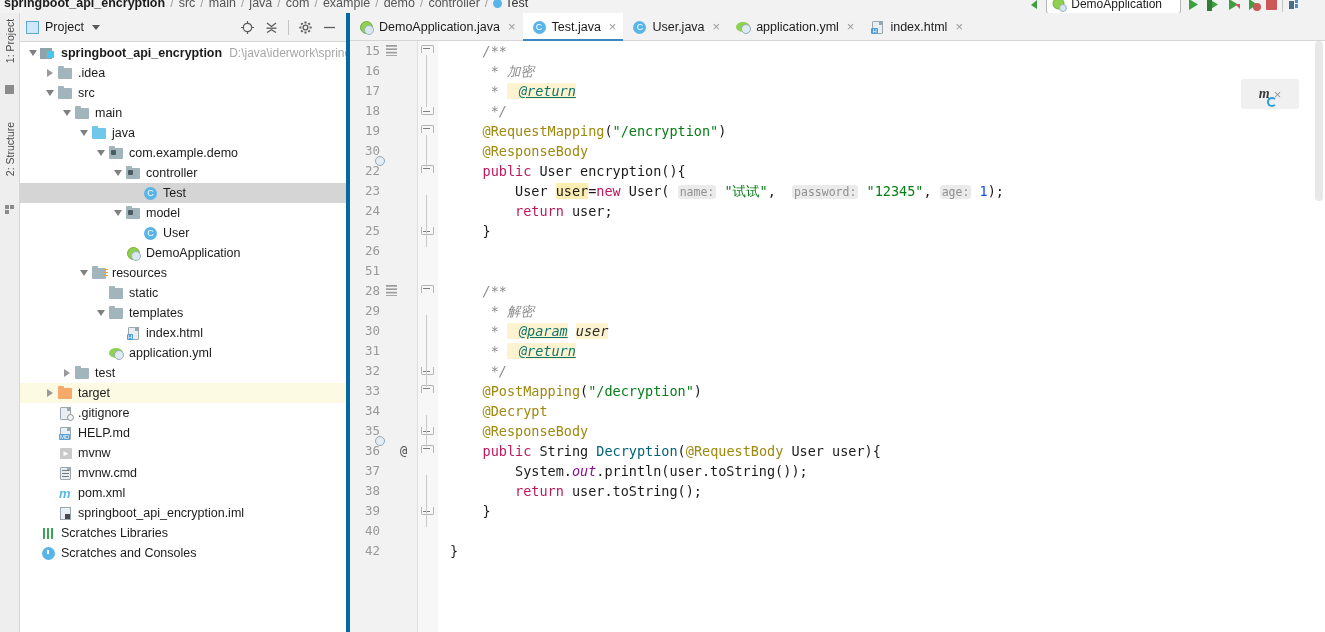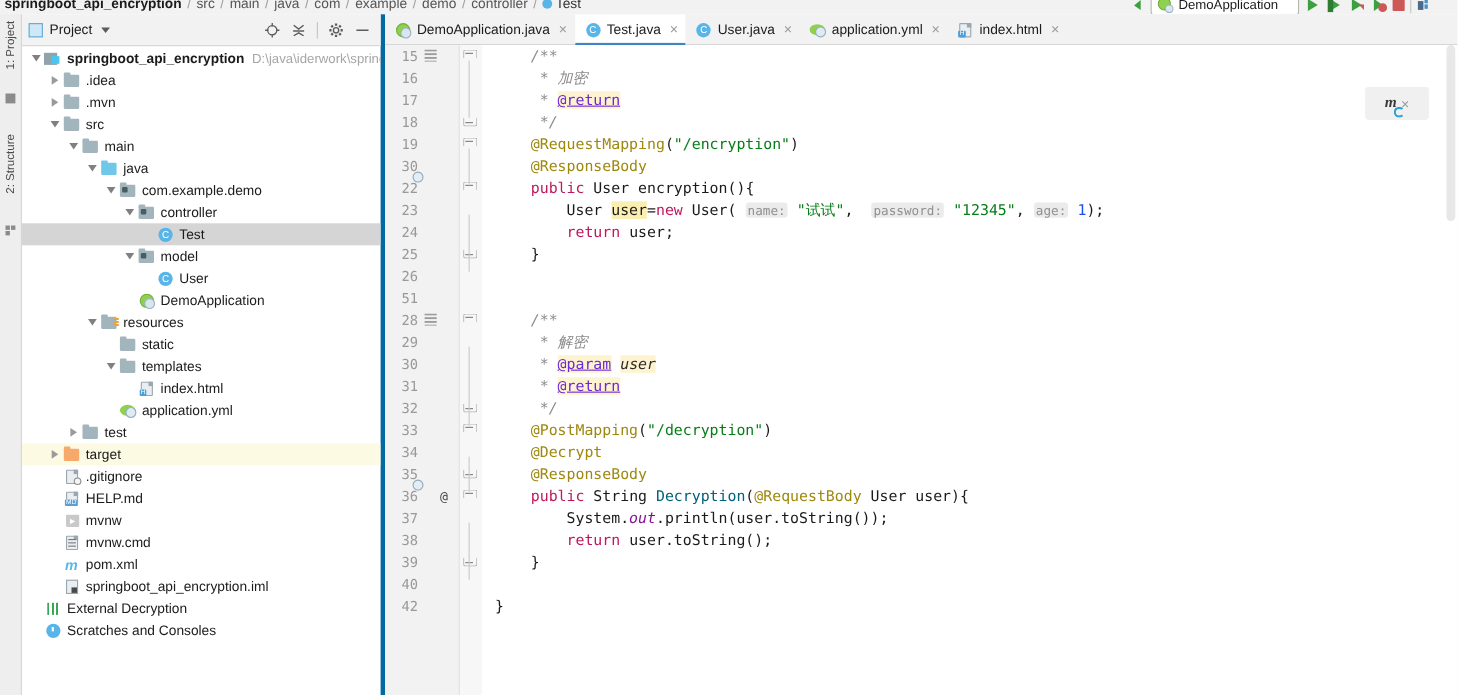--- a/index.html
+++ b/index.html
@@ -266,21 +266,21 @@
   }
 
   
   .kw { color: #be185d; }
   .str { color: #067d17; }
   .num2 { color: #1750eb; }
   .com { color: #8c8c8c; font-style: italic; }
   .anno { color: #9e880d; }
   .fn { color: #00627a; }
   .field { color: #871094; font-style: italic; }
-  .jd-tag { color: #6d28d9; text-decoration: underline; background:#fdf3d0;}
+  .jd-tag { color: #0f766e; font-style: italic; text-decoration: underline; background:#fdf3d0;padding-left:12px;}
   .jd-val { color: #2b2b2b; font-style: italic; background:#fdf3d0;}
   .param-hint {
     color: #909090; background: #ebebeb; border-radius: 3px;
     padding: 0 2px; font-size: 11.5px; font-family: "DejaVu Sans Mono", monospace;
   }
   .occ { background: #fbeeb1; }
   .caret {
     display:inline-block; width:1.5px; height:15px; background:#222; vertical-align:-3px;
   }
 
@@ -428,30 +428,20 @@
             <i class="tw-closed"></i>
           </span>
           <span class="ico">
             <span class="f-folder"></span>
           </span>
           <span class="tlabel">.idea</span>
         </div>
         <div class="trow">
           <span style="display: inline-block; flex: 0 0 23px; width: 23px;"></span>
           <span class="twist">
-            <i class="tw-closed"></i>
-          </span>
-          <span class="ico">
-            <span class="f-folder"></span>
-          </span>
-          <span class="tlabel">.mvn</span>
-        </div>
-        <div class="trow">
-          <span style="display: inline-block; flex: 0 0 23px; width: 23px;"></span>
-          <span class="twist">
             <i class="tw-open"></i>
           </span>
           <span class="ico">
             <span class="f-folder"></span>
           </span>
           <span class="tlabel">src</span>
         </div>
         <div class="trow">
           <span style="display: inline-block; flex: 0 0 40px; width: 40px;"></span>
           <span class="twist">
@@ -649,21 +639,21 @@
             <span class="f-iml"></span>
           </span>
           <span class="tlabel">springboot_api_encryption.iml</span>
         </div>
         <div class="trow">
           <span style="display: inline-block; flex: 0 0 6px; width: 6px;"></span>
           <span class="twist"></span>
           <span class="ico">
             <span class="f-lib"></span>
           </span>
-          <span class="tlabel">External Decryption</span>
+          <span class="tlabel">Scratches Libraries</span>
         </div>
         <div class="trow">
           <span style="display: inline-block; flex: 0 0 6px; width: 6px;"></span>
           <span class="twist"></span>
           <span class="ico">
             <span class="f-scratch"></span>
           </span>
           <span class="tlabel">Scratches and Consoles</span>
         </div>
       </div>

